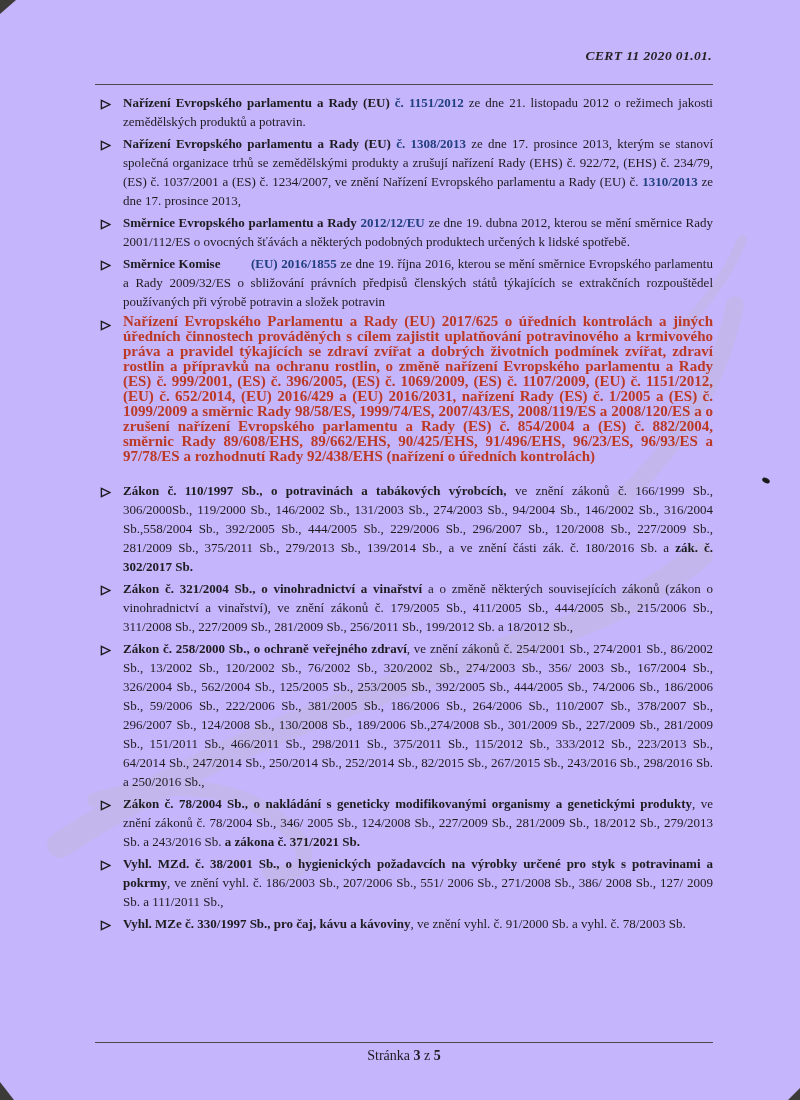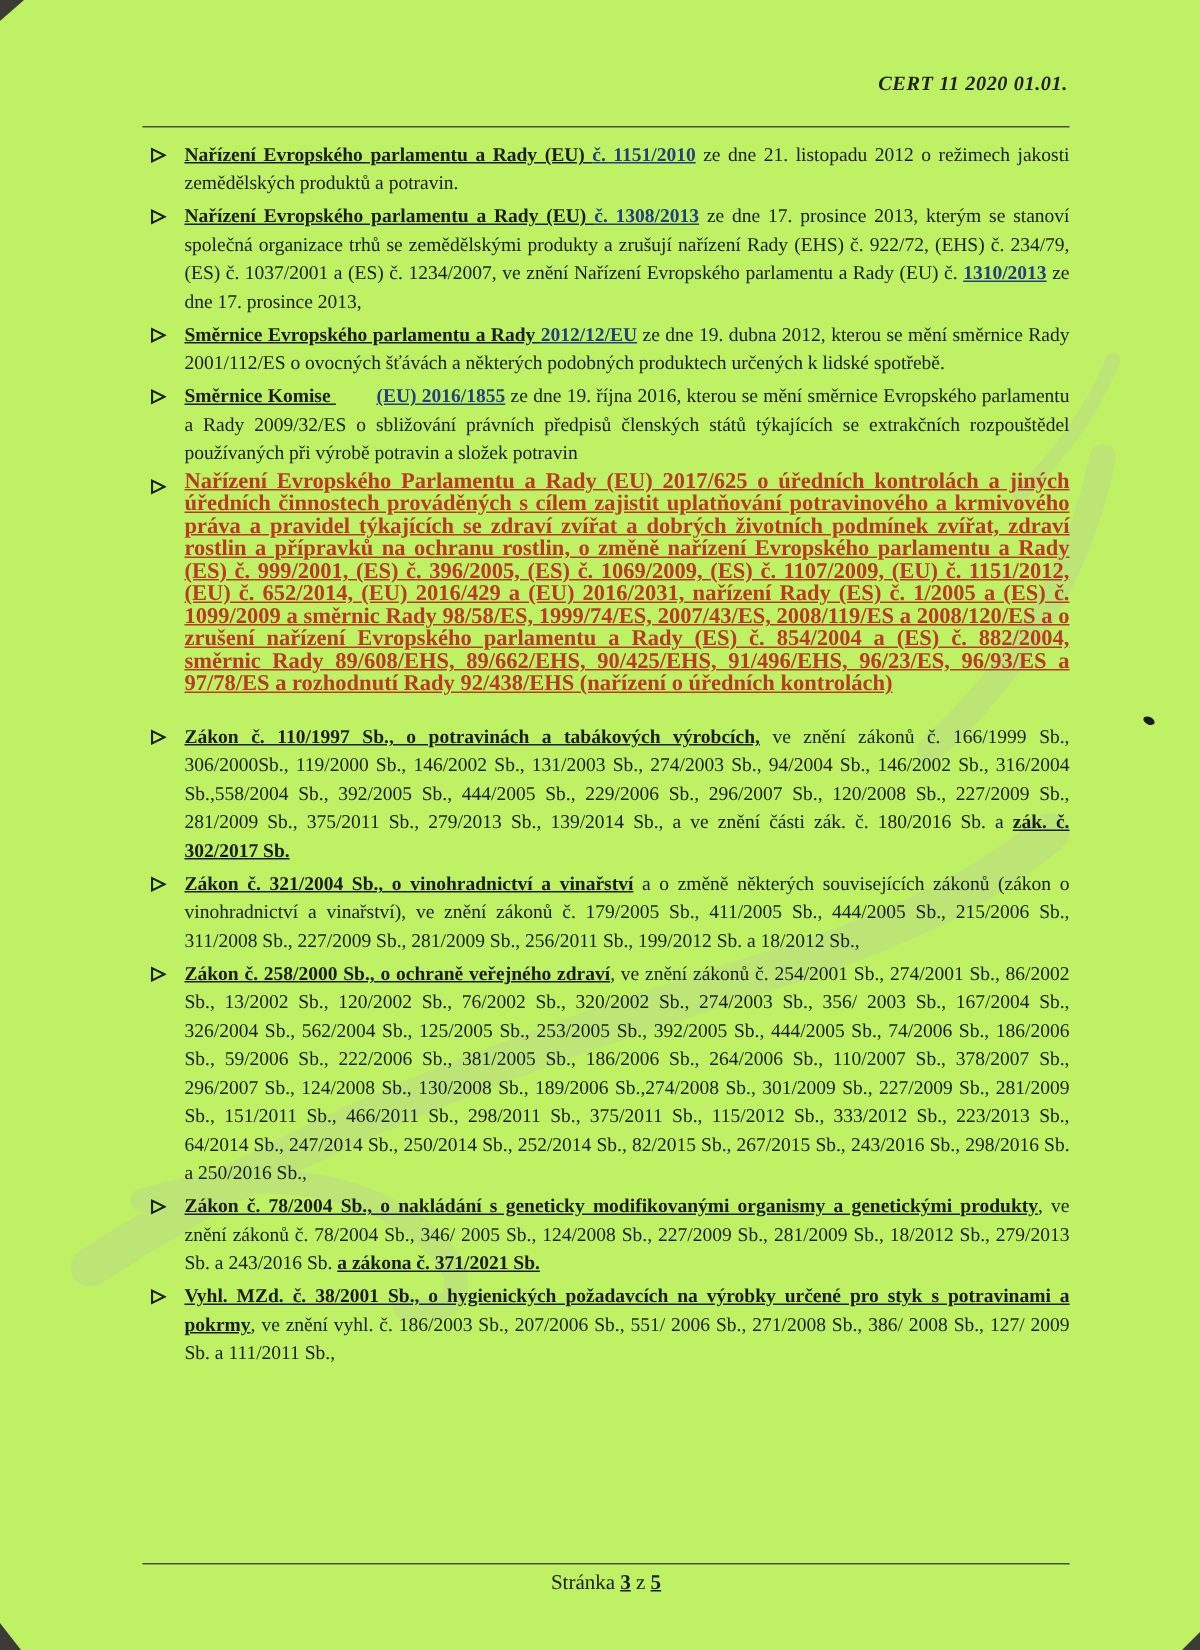--- a/index.html
+++ b/index.html
@@ -5,21 +5,21 @@
   * { margin: 0; padding: 0; box-sizing: border-box; }
   html, body { width: 800px; height: 1100px; }
   body {
     background: #e9e7e2;
     font-family: "Liberation Serif", serif;
   }
   .page {
     position: relative;
     width: 800px;
     height: 1100px;
-    background: #bef264;
+    background: #c4b5fd;
     color: #1d1d1f;
     overflow: hidden;
   }
   
   .watermark {
     position: absolute;
     top: 0; left: 0;
     z-index: 0;
     pointer-events: none;
   }
@@ -68,21 +68,21 @@
     flex: 0 0 23px;
     width: 23px;
     padding-top: 3px;
   }
   .item-text {
     flex: 1;
     text-align: justify;
     font-size: 13px;
     line-height: 19px;
   }
-  .b { font-weight: bold; text-decoration: underline; }
+  .b { font-weight: bold; }
   .item.red-block .item-text {
     font-size: 15px;
     line-height: 15px;
     font-weight: bold;
   }
   .rule-bottom {
     position: absolute;
     top: 1042px; left: 95px;
     width: 618px;
     border-top: 1.4px solid #4a4a48;
@@ -119,21 +119,21 @@
 
   <div class="header-code">CERT 11 2020 01.01.</div>
 
   <div class="rule-top"></div>
 
   <div class="content" id="list-container">
       <div class="item">
         <span class="bullet"><svg width="11" height="11" viewBox="0 0 12 12" aria-hidden="true">
             <path d="M1.5 1.5 L10.6 6 L1.5 10.5 Z" fill="none" stroke="#1d1d1f" stroke-width="1.5" stroke-linejoin="miter"></path>
           </svg></span>
-        <div class="item-text"><span class="b">Nařízení Evropského parlamentu a Rady (EU) </span><span class="b" style="color: rgb(35, 64, 126);">č. 1151/2010</span><span> ze dne 21. listopadu 2012 o režimech jakosti zemědělských produktů a potravin.</span></div>
+        <div class="item-text"><span class="b">Nařízení Evropského parlamentu a Rady (EU) </span><span class="b" style="color: rgb(35, 64, 126);">č. 1151/2012</span><span> ze dne 21. listopadu 2012 o režimech jakosti zemědělských produktů a potravin.</span></div>
       </div>
       <div class="item">
         <span class="bullet"><svg width="11" height="11" viewBox="0 0 12 12" aria-hidden="true">
             <path d="M1.5 1.5 L10.6 6 L1.5 10.5 Z" fill="none" stroke="#1d1d1f" stroke-width="1.5" stroke-linejoin="miter"></path>
           </svg></span>
         <div class="item-text"><span class="b">Nařízení Evropského parlamentu a Rady (EU) </span><span class="b" style="color: rgb(35, 64, 126);">č. 1308/2013</span><span> ze dne 17. prosince 2013, kterým se stanoví společná organizace trhů se zemědělskými produkty a zrušují nařízení Rady (EHS) č. 922/72, (EHS) č. 234/79, (ES) č. 1037/2001 a (ES) č. 1234/2007, ve znění Nařízení Evropského parlamentu a Rady (EU) č. </span><span class="b" style="color: rgb(35, 64, 126);">1310/2013</span><span> ze dne 17. prosince 2013,</span></div>
       </div>
       <div class="item">
         <span class="bullet"><svg width="11" height="11" viewBox="0 0 12 12" aria-hidden="true">
             <path d="M1.5 1.5 L10.6 6 L1.5 10.5 Z" fill="none" stroke="#1d1d1f" stroke-width="1.5" stroke-linejoin="miter"></path>
@@ -174,20 +174,26 @@
         <span class="bullet"><svg width="11" height="11" viewBox="0 0 12 12" aria-hidden="true">
             <path d="M1.5 1.5 L10.6 6 L1.5 10.5 Z" fill="none" stroke="#1d1d1f" stroke-width="1.5" stroke-linejoin="miter"></path>
           </svg></span>
         <div class="item-text"><span class="b">Zákon č. 78/2004 Sb., o nakládání s geneticky modifikovanými organismy a genetickými produkty</span><span>, ve znění zákonů č. 78/2004 Sb., 346/ 2005 Sb., 124/2008 Sb., 227/2009 Sb., 281/2009 Sb., 18/2012 Sb., 279/2013 Sb. a 243/2016 Sb. </span><span class="b">a zákona č. 371/2021 Sb.</span></div>
       </div>
       <div class="item">
         <span class="bullet"><svg width="11" height="11" viewBox="0 0 12 12" aria-hidden="true">
             <path d="M1.5 1.5 L10.6 6 L1.5 10.5 Z" fill="none" stroke="#1d1d1f" stroke-width="1.5" stroke-linejoin="miter"></path>
           </svg></span>
         <div class="item-text"><span class="b">Vyhl. MZd. č. 38/2001 Sb., o hygienických požadavcích na výrobky určené pro styk s potravinami a pokrmy</span><span>, ve znění vyhl. č. 186/2003 Sb., 207/2006 Sb., 551/ 2006 Sb., 271/2008 Sb., 386/ 2008 Sb., 127/ 2009 Sb. a 111/2011 Sb.,</span></div>
+      </div>
+      <div class="item">
+        <span class="bullet"><svg width="11" height="11" viewBox="0 0 12 12" aria-hidden="true">
+            <path d="M1.5 1.5 L10.6 6 L1.5 10.5 Z" fill="none" stroke="#1d1d1f" stroke-width="1.5" stroke-linejoin="miter"></path>
+          </svg></span>
+        <div class="item-text"><span class="b">Vyhl. MZe č. 330/1997 Sb., pro čaj, kávu a kávoviny</span><span>, ve znění vyhl. č. 91/2000 Sb. a vyhl. č. 78/2003 Sb.</span></div>
       </div>
     </div>
 
   <div class="rule-bottom"></div>
 
   <div class="footer">
     <span id="page-indicator"><span>Stránka </span><span class="b">3</span><span> z </span><span class="b">5</span></span>
   </div>
 
 </div>

